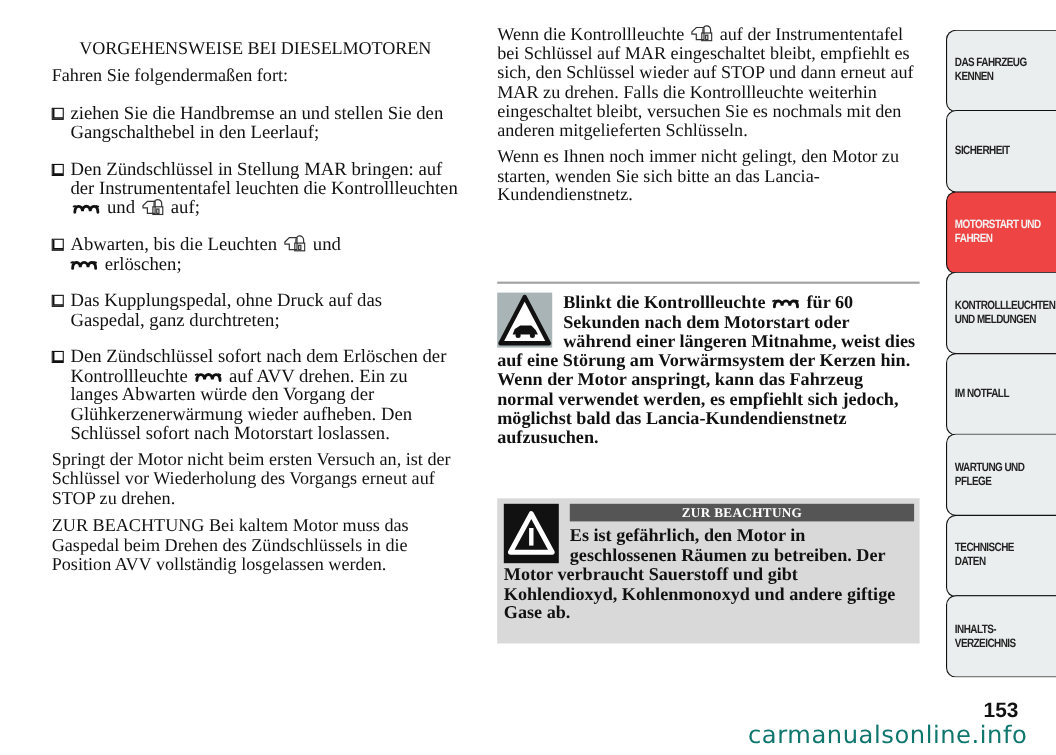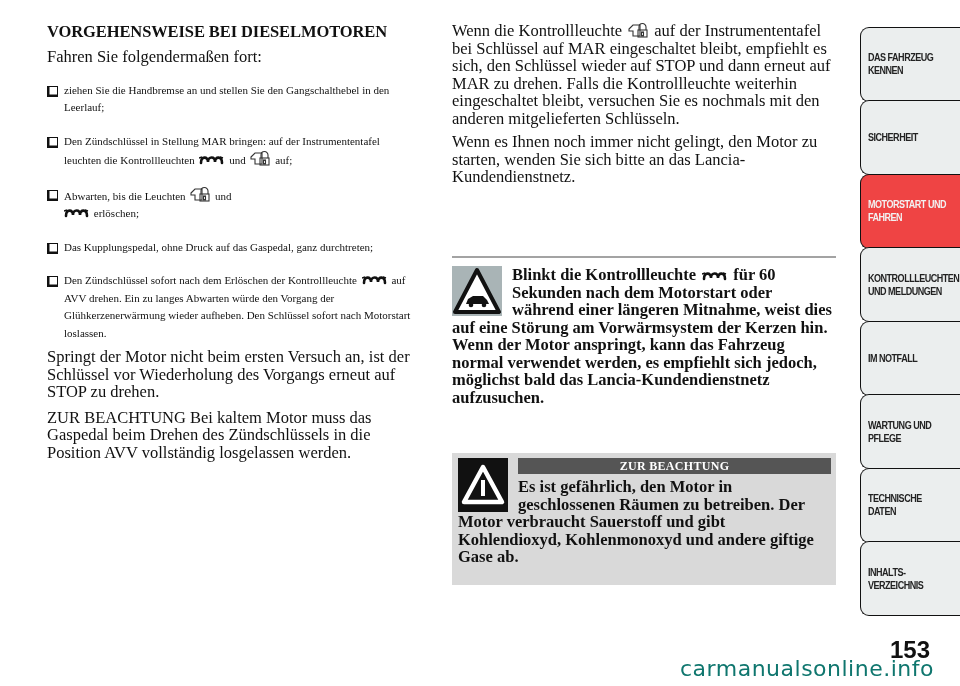--- a/index.html
+++ b/index.html
@@ -3,24 +3,24 @@
 <meta charset="utf-8">
 <style>
   html, body { margin:0; padding:0; }
   body {
     width:960px; height:686px; position:relative; overflow:hidden;
     background:#ffffff; color:#111;
     font-family:"Liberation Serif","DejaVu Serif",serif;
   }
   .col-left { position:absolute; left:47px; top:22px; width:370px; }
   .col-right { position:absolute; left:452px; top:22px; width:384px; }
-  .heading { font-weight:bold; font-size:16.5px; line-height:20px; margin:0 0 6px 0; letter-spacing:-0.1px; }
+  .heading { font-weight:normal; font-size:16.5px; line-height:20px; margin:12px 0 6px 0; letter-spacing:-0.1px;text-align:center; }
   p.body { font-size:16.5px; line-height:17.5px; margin:0 0 6px 0; }
   ul.bul { list-style:none; margin:0; padding:0; }
-  ul.bul li { font-size:11px; line-height:17.5px; margin:16px 0 6px 0; padding-left:17px; position:relative; }
+  ul.bul li { font-size:17px; line-height:17.5px; margin:16px 0 6px 0; padding-left:17px; position:relative; }
   ul.bul li .box {
     position:absolute; left:0; top:4px; width:9px; height:9px;
     border:1.3px solid #111; box-shadow:1.5px -1.5px 0 #111 inset;
   }
   .ic { display:inline-block; vertical-align:-2px; margin:0 2px; }
   .note1 { position:absolute; left:452px; top:256px; width:384px; border-top:2px solid #a3a3a3; padding-top:8px; }
   .note1 .pic { float:left; width:50px; height:50px; background:#a9b4b6; margin:0 10px 0 0; position:relative; }
   .note1 .txt { font-weight:bold; font-size:16.5px; line-height:17.5px; }
   .warn {
     position:absolute; left:452px; top:453px; width:384px; height:132px;
@@ -38,21 +38,21 @@
     border:1.5px solid #111; border-right:none; border-radius:9px 0 0 9px;
     display:flex; align-items:center; padding-left:7px;
     font-family:"Liberation Sans Narrow","Liberation Sans",sans-serif;
     font-size:11px; line-height:13px; color:#222; letter-spacing:-0.6px;
     transform-origin:left; margin-top:-1.5px;
   }
   .tab span { display:block; transform:scaleX(0.82); transform-origin:left; white-space:pre-line; }
   .tab.active { background:#ef4444; color:#f2f2f2; }
   .pagenum {
     position:absolute; left:880px; top:636px; width:60px; text-align:center;
-    font-family:"Liberation Sans",sans-serif; font-weight:bold; font-size:24px; color:#111;
+    font-family:"Liberation Sans",sans-serif; font-weight:bold; font-size:19px; color:#111;
   }
   .watermark {
     position:absolute; left:680px; top:656px; font-family:"DejaVu Sans",sans-serif;
     font-size:22px; color:#0f766e; letter-spacing:0.5px;
   }
 </style>
 </head>
 <body>
 
 <svg width="0" height="0" style="position:absolute">

